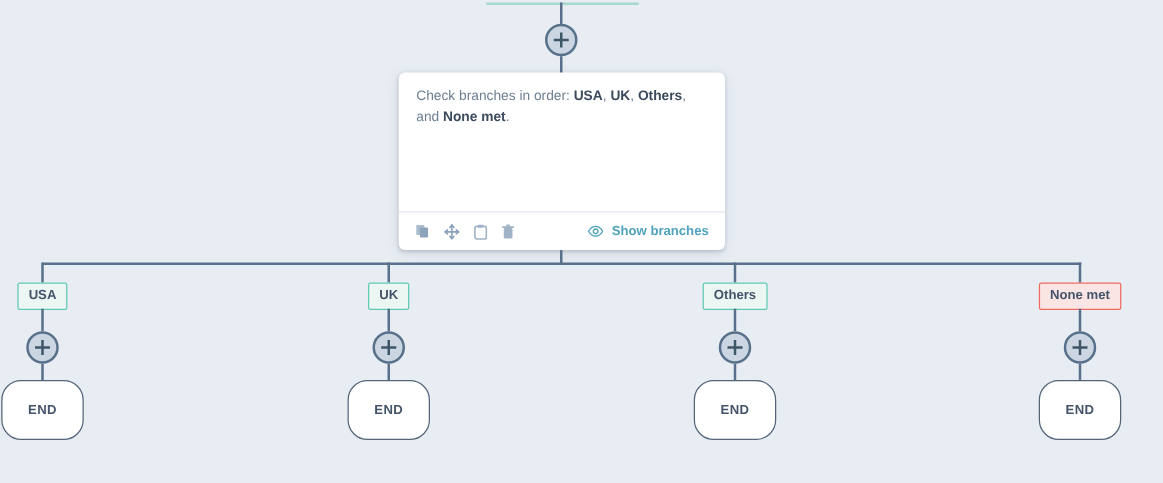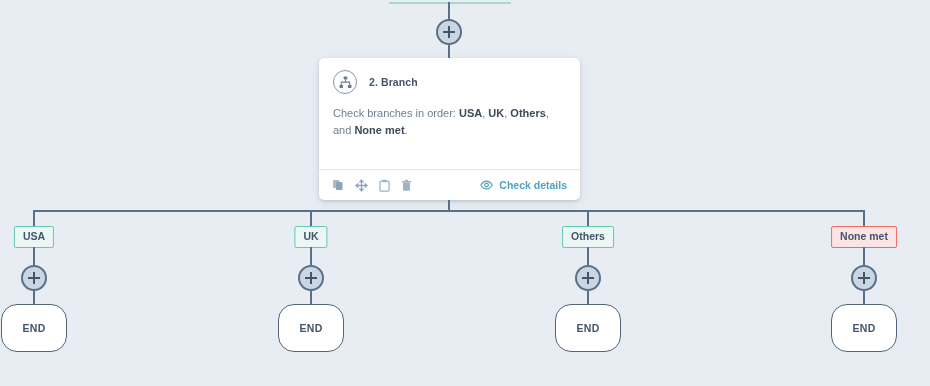--- a/index.html
+++ b/index.html
@@ -201,32 +201,20 @@
 
   <div class="teal-cap" style="left:389px; top:2px; width:122px;"></div>
 
   <div class="vline" style="left:448px; top:2px; height:18px;"></div>
 
   <div class="plus-btn" style="left:436px; top:19px;"></div>
 
   <div class="vline" style="left:448px; top:45px; height:14px;"></div>
 
   <div class="card">
-    <div class="card-head">
-      <span class="card-icon">
-        <svg width="15" height="15" viewBox="0 0 16 16" fill="none">
-          <rect x="6.1" y="1.6" width="3.8" height="3.2" rx="0.7" fill="#5f7governo"></rect>
-          <rect x="6.1" y="1.6" width="3.8" height="3.2" rx="0.7" fill="#607b94"></rect>
-          <rect x="1.6" y="10.6" width="3.8" height="3.2" rx="0.7" fill="#607b94"></rect>
-          <rect x="10.6" y="10.6" width="3.8" height="3.2" rx="0.7" fill="#607b94"></rect>
-          <path d="M8 4.8 V7.6 M3.5 10.6 V7.6 H12.5 V10.6" stroke="#607b94" stroke-width="1.1" fill="none"></path>
-        </svg>
-      </span>
-      <span class="card-title">2. Branch</span>
-    </div>
 
     <div class="card-body">
       <span>Check branches in order: </span><b>USA</b><span>, </span><b>UK</b><span>, </span><b>Others</b><span>, and </span><b>None met</b><span>.</span>
     </div>
 
     <div class="card-footer">
       <div class="footer-icons">
         <span>
           <svg width="12" height="12" viewBox="0 0 14 14" fill="none">
             <rect x="1.2" y="1.2" width="7.6" height="9.4" rx="1.2" fill="#a9bbcd"></rect>
@@ -256,21 +244,21 @@
           </svg>
         </span>
       </div>
       <div class="show-details">
         <span>
           <svg width="13" height="10" viewBox="0 0 14 10" fill="none" stroke="#4fa3bd" stroke-width="1.2">
             <path d="M0.9 5 C2.9 1.6 5 0.8 7 0.8 C9 0.8 11.1 1.6 13.1 5 C11.1 8.4 9 9.2 7 9.2 C5 9.2 2.9 8.4 0.9 5 Z"></path>
             <circle cx="7" cy="5" r="2"></circle>
           </svg>
         </span>
-        <span>Check details</span>
+        <span>Show branches</span>
       </div>
     </div>
   </div>
 
   <div class="vline" style="left:448px; top:200px; height:12px;"></div>
 
   <div class="hline" style="left:34px; top:210px; width:831px;"></div>
 
   <div id="branches">
       <div class="vline" style="left: 33px; top: 210px; height: 16px;"></div>

